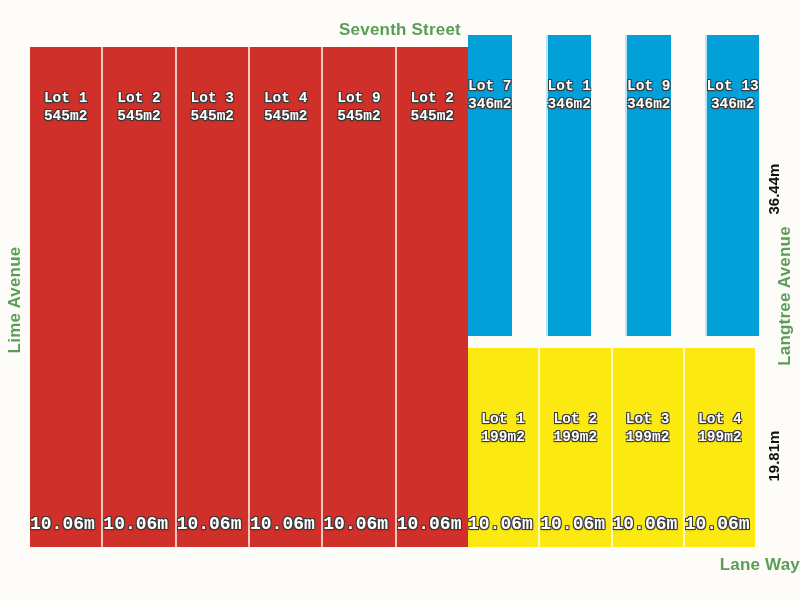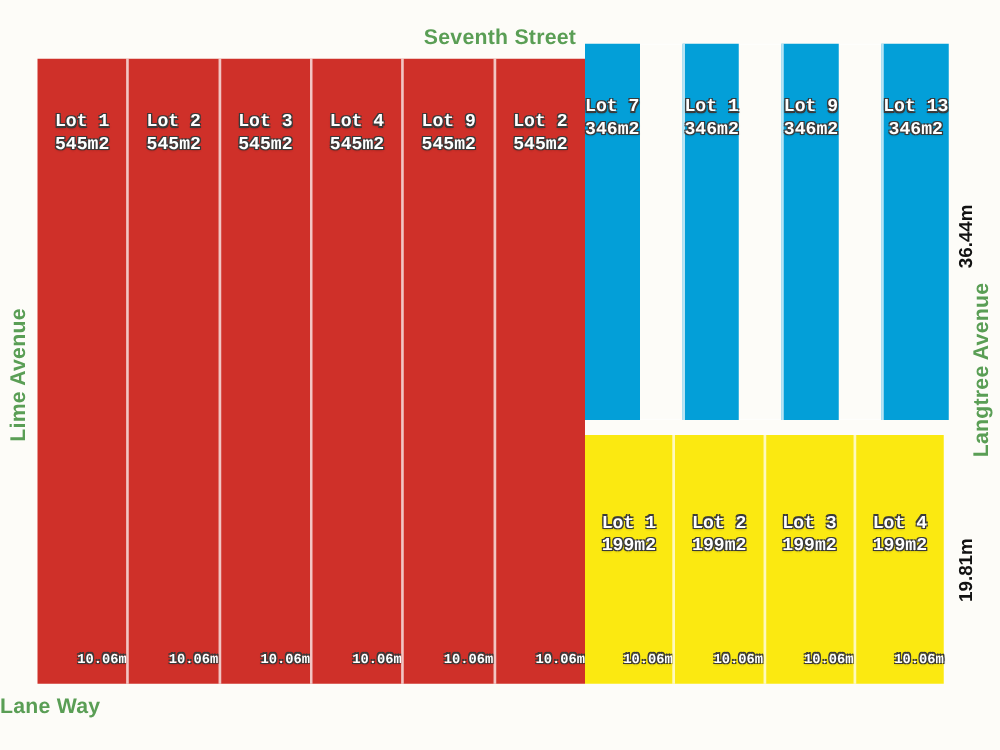--- a/index.html
+++ b/index.html
@@ -36,21 +36,21 @@
   #street-top {
     left: 0;
     top: 20px;
     width: 800px;
     text-align: center;
   }
   #street-bottom {
     left: 0;
     top: 555px;
     width: 800px;
-    text-align: left;
+    text-align: right;
   }
   #street-left {
     left: 0;
     top: 0;
     width: 30px;
     height: 600px;
   }
   #street-left .rot {
     position: absolute;
     left: 50%;
@@ -162,24 +162,24 @@
       -1px  1px 0 #3a3a3a,
        1px  1px 0 #3a3a3a,
        0    1px 2px rgba(0,0,0,0.45);
   }
 
   .lot-frontage {
     position: absolute;
     bottom: 13px;
     left: 0;
     width: 100%;
-    text-align: right;
+    text-align: left;
     color: #ffffff;
     font-weight: bold;
-    font-size: 11px;
+    font-size: 18px;
     white-space: nowrap;
     text-shadow:
       -1px -1px 0 #3a3a3a,
        1px -1px 0 #3a3a3a,
       -1px  1px 0 #3a3a3a,
        1px  1px 0 #3a3a3a,
        0    1px 2px rgba(0,0,0,0.45);
   }
 
   

